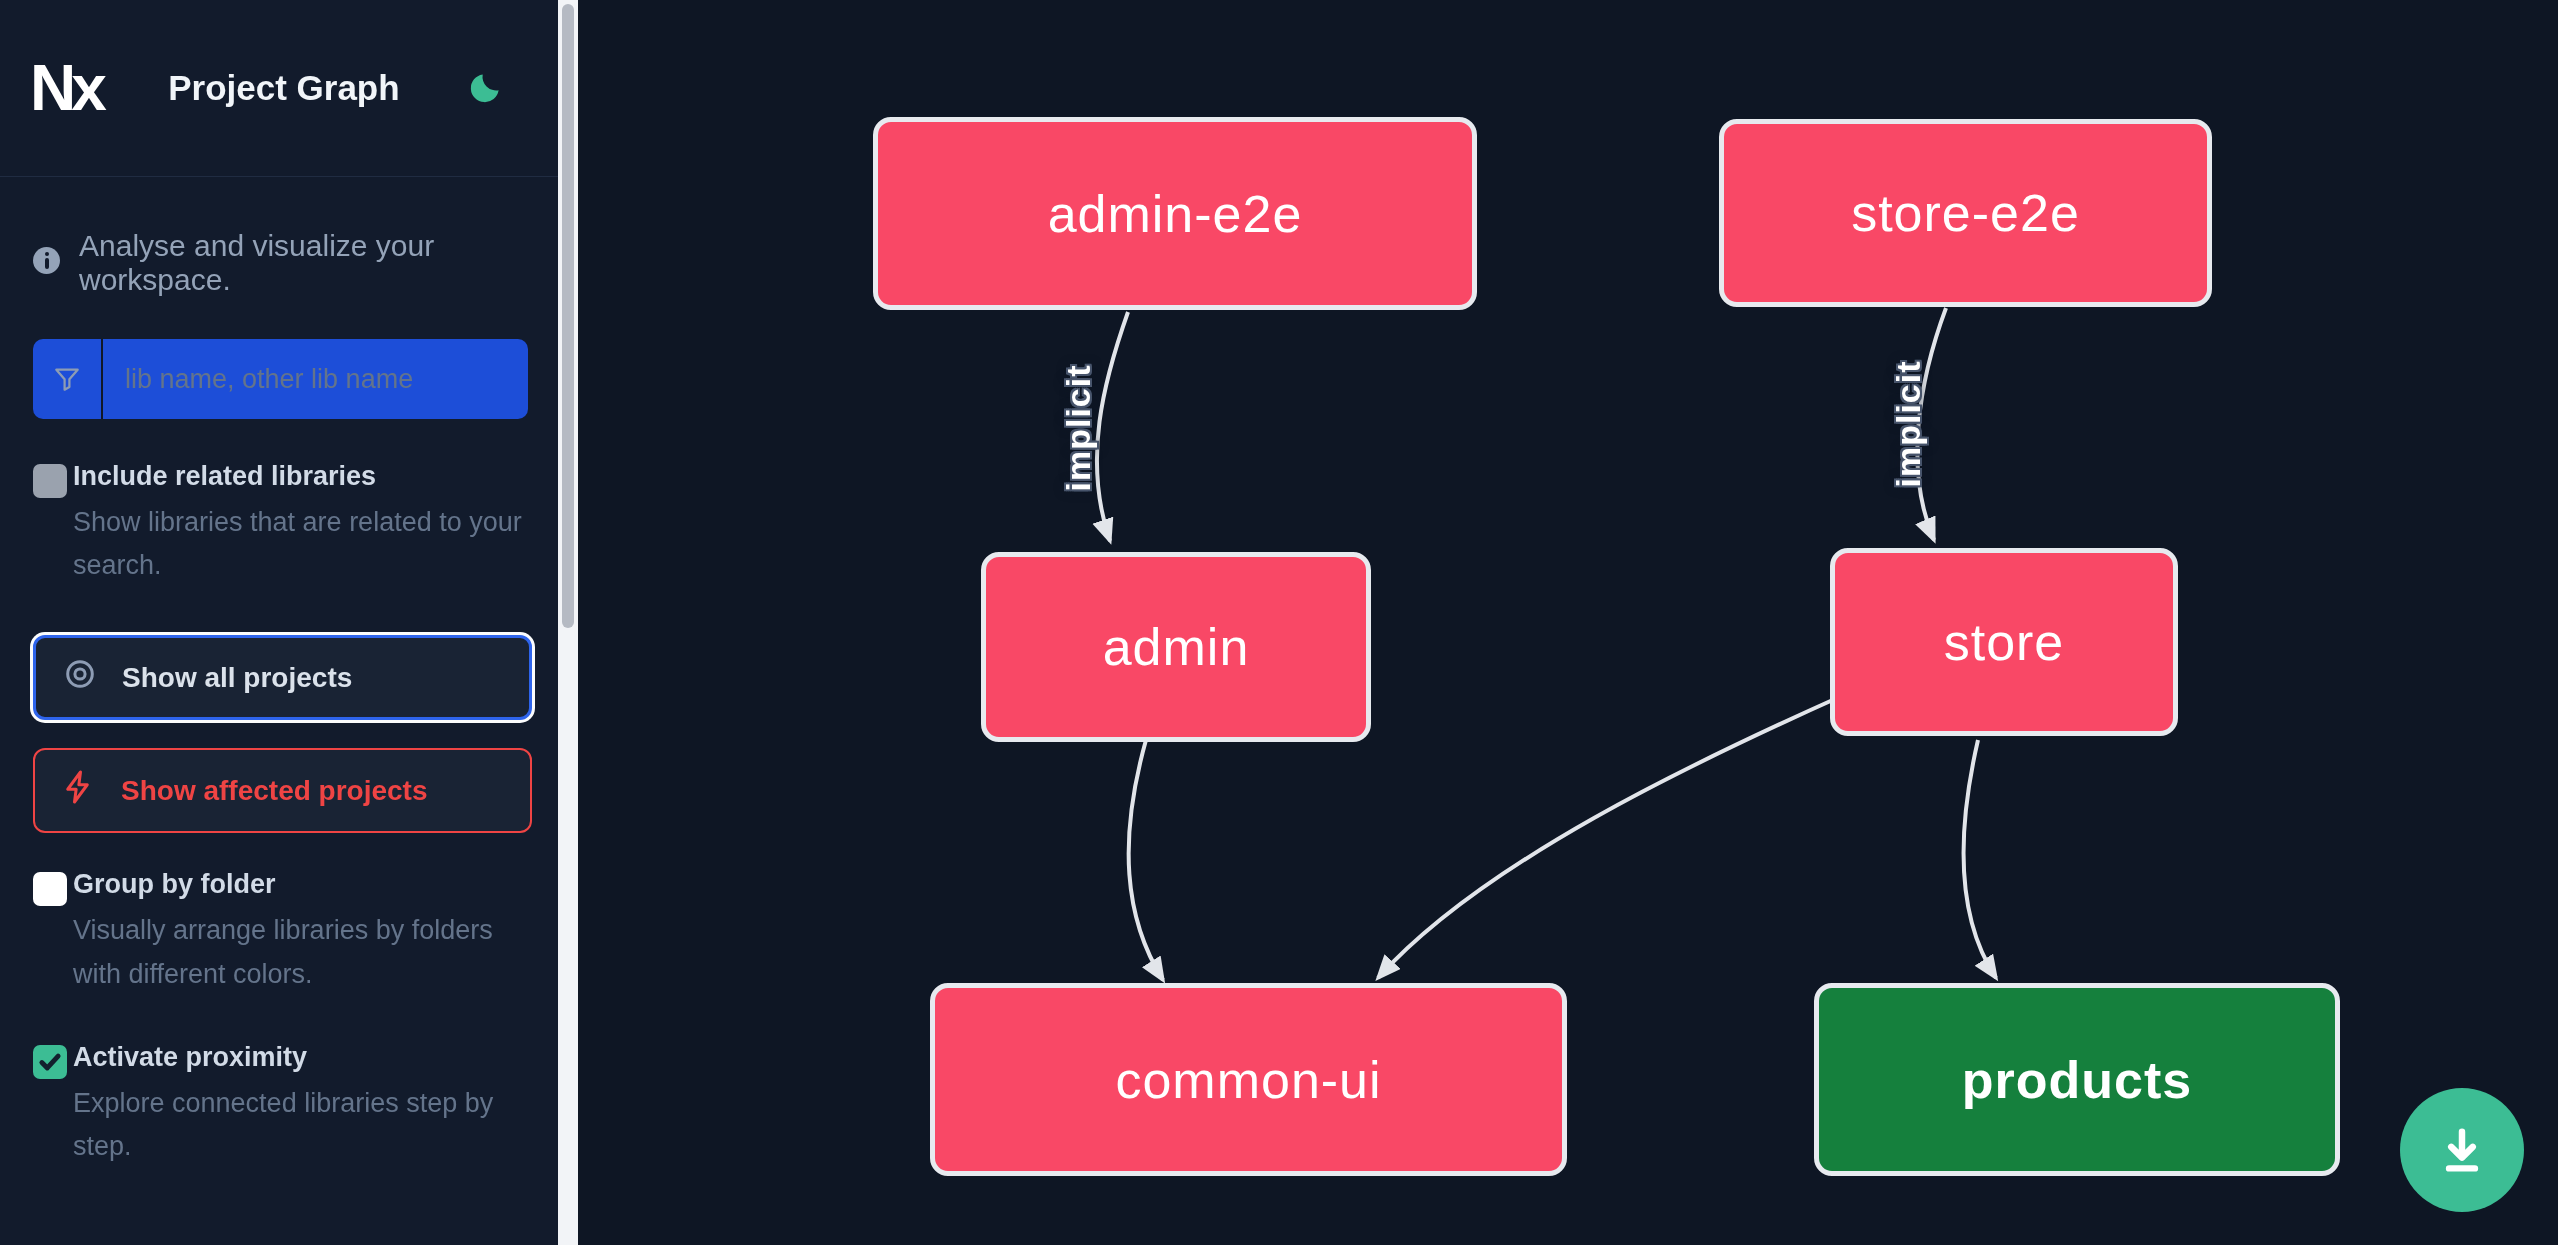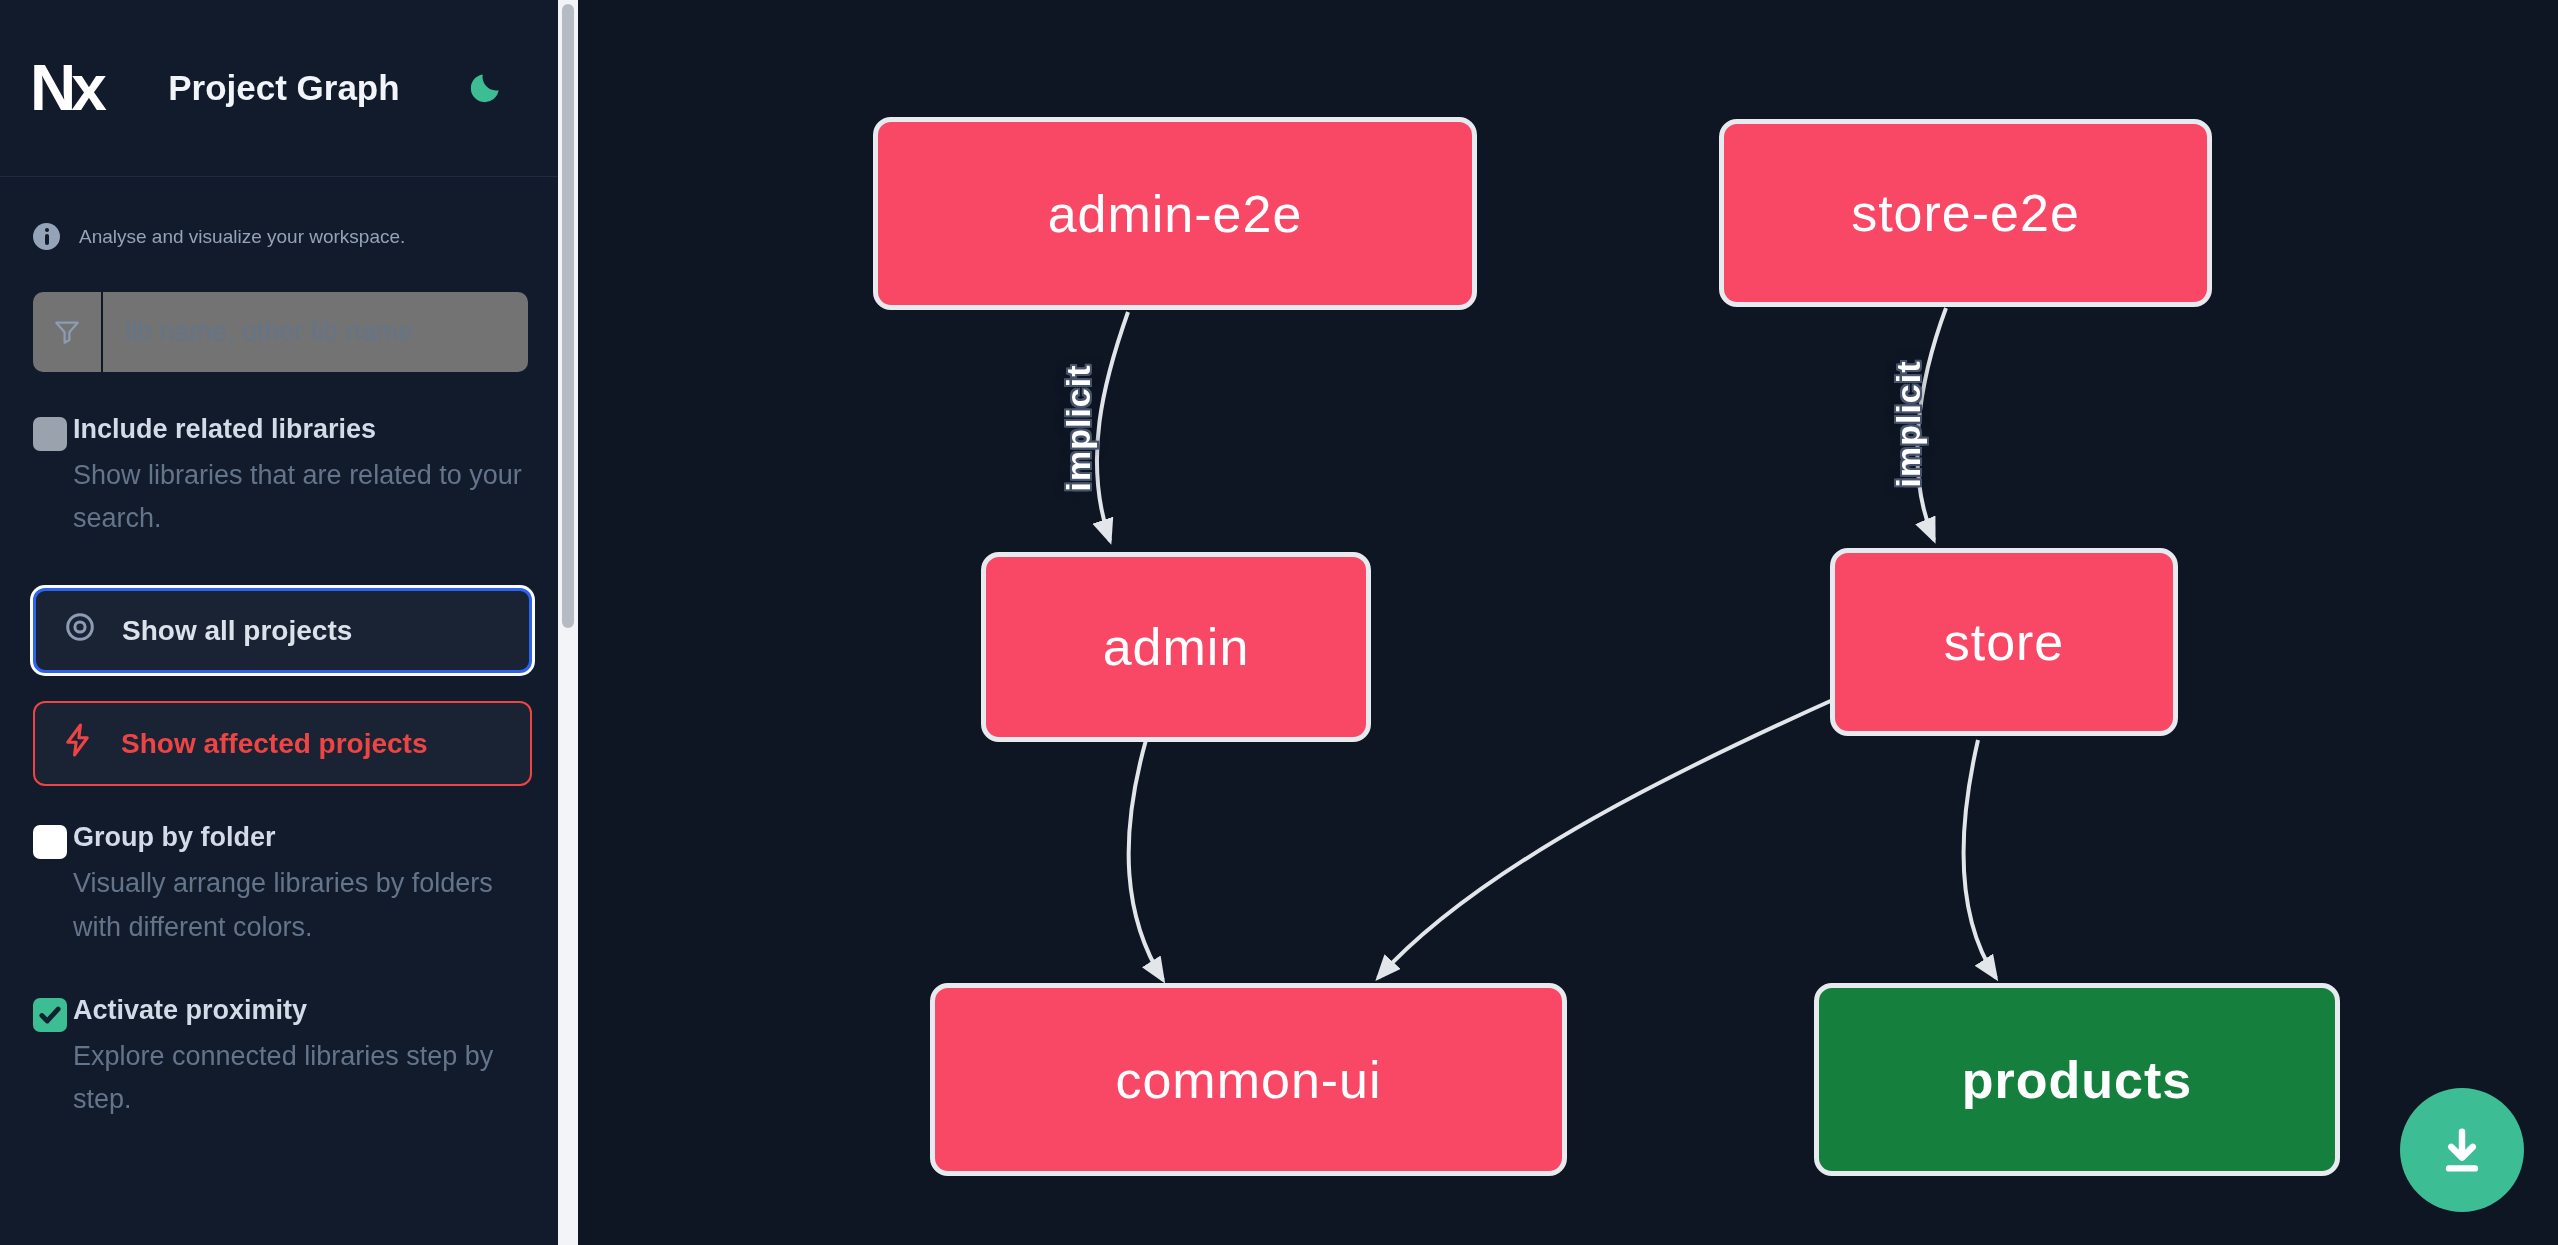--- a/index.html
+++ b/index.html
@@ -17,24 +17,24 @@
   .moon-btn { width:40px; height:40px; background:none; border:none; cursor:pointer;
               display:flex; align-items:center; justify-content:center; }
 
   .info-row { margin:46px 0 0 33px; display:flex; align-items:center; gap:19px; }
   .info-badge { width:27px; height:27px; border-radius:50%; background:#94a3b8;
                 position:relative; flex:none; }
   .info-badge::before { content:""; position:absolute; left:11.5px; top:5px; width:4px; height:4px;
                         border-radius:50%; background:#121b2c; }
   .info-badge::after  { content:""; position:absolute; left:11.5px; top:11px; width:4px; height:11px;
                         border-radius:2px; background:#121b2c; }
-  .tagline { font-size:19px; color:#94a3b8; }
+  .tagline { font-size:30px; color:#94a3b8;margin-top:6px; }
 
   .search-box { margin:42px 0 0 33px; width:495px; height:80px; display:flex;
-                background:#737373; border-radius:10px; overflow:hidden; }
+                background:#1d4ed8; border-radius:10px; overflow:hidden; }
   .search-icon-cell { width:70px; flex:none; display:flex; align-items:center; justify-content:center;
                       border-right:2px solid #101827; }
   .search-box input { flex:1; background:transparent; border:none; outline:none;
                       font-family:inherit; font-size:27px; color:#cbd5e1; padding:0 22px; }
   .search-box input::placeholder { color:#64748b; }
 
   .cb-row { margin-left:33px; display:flex; gap:6px; }
   .cb { width:34px; height:34px; border-radius:7px; flex:none; margin-top:3px; cursor:pointer;
         display:flex; align-items:center; justify-content:center; }
   .cb.gray { background:#9aa2ae; }

